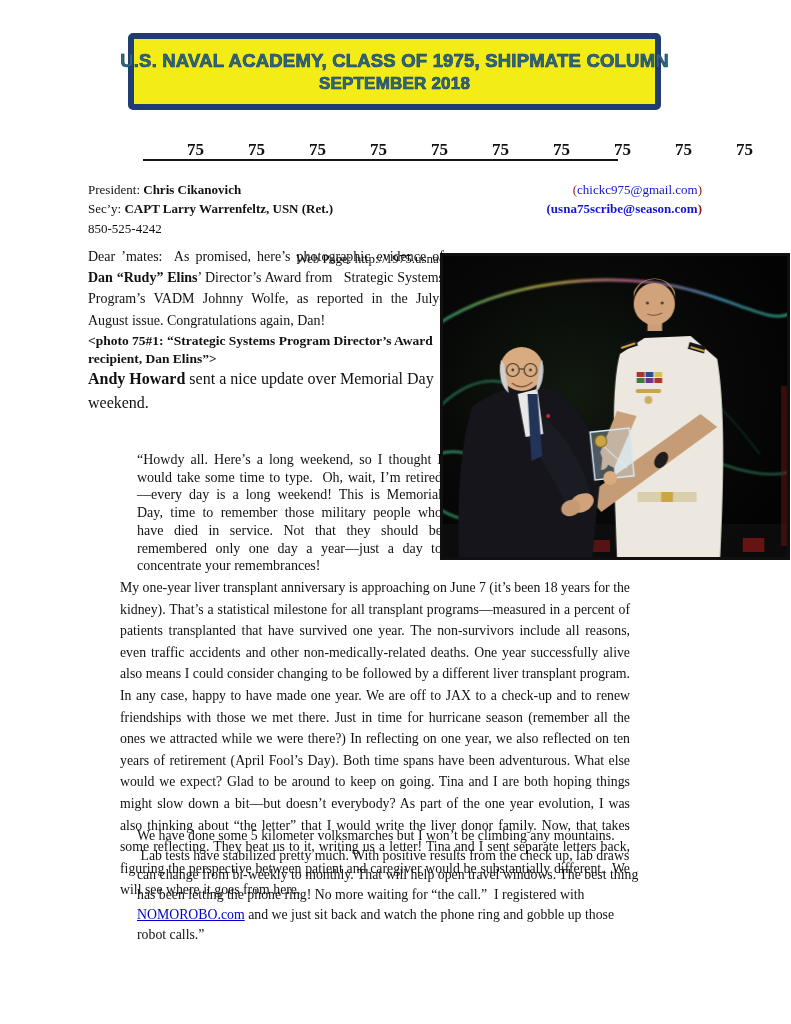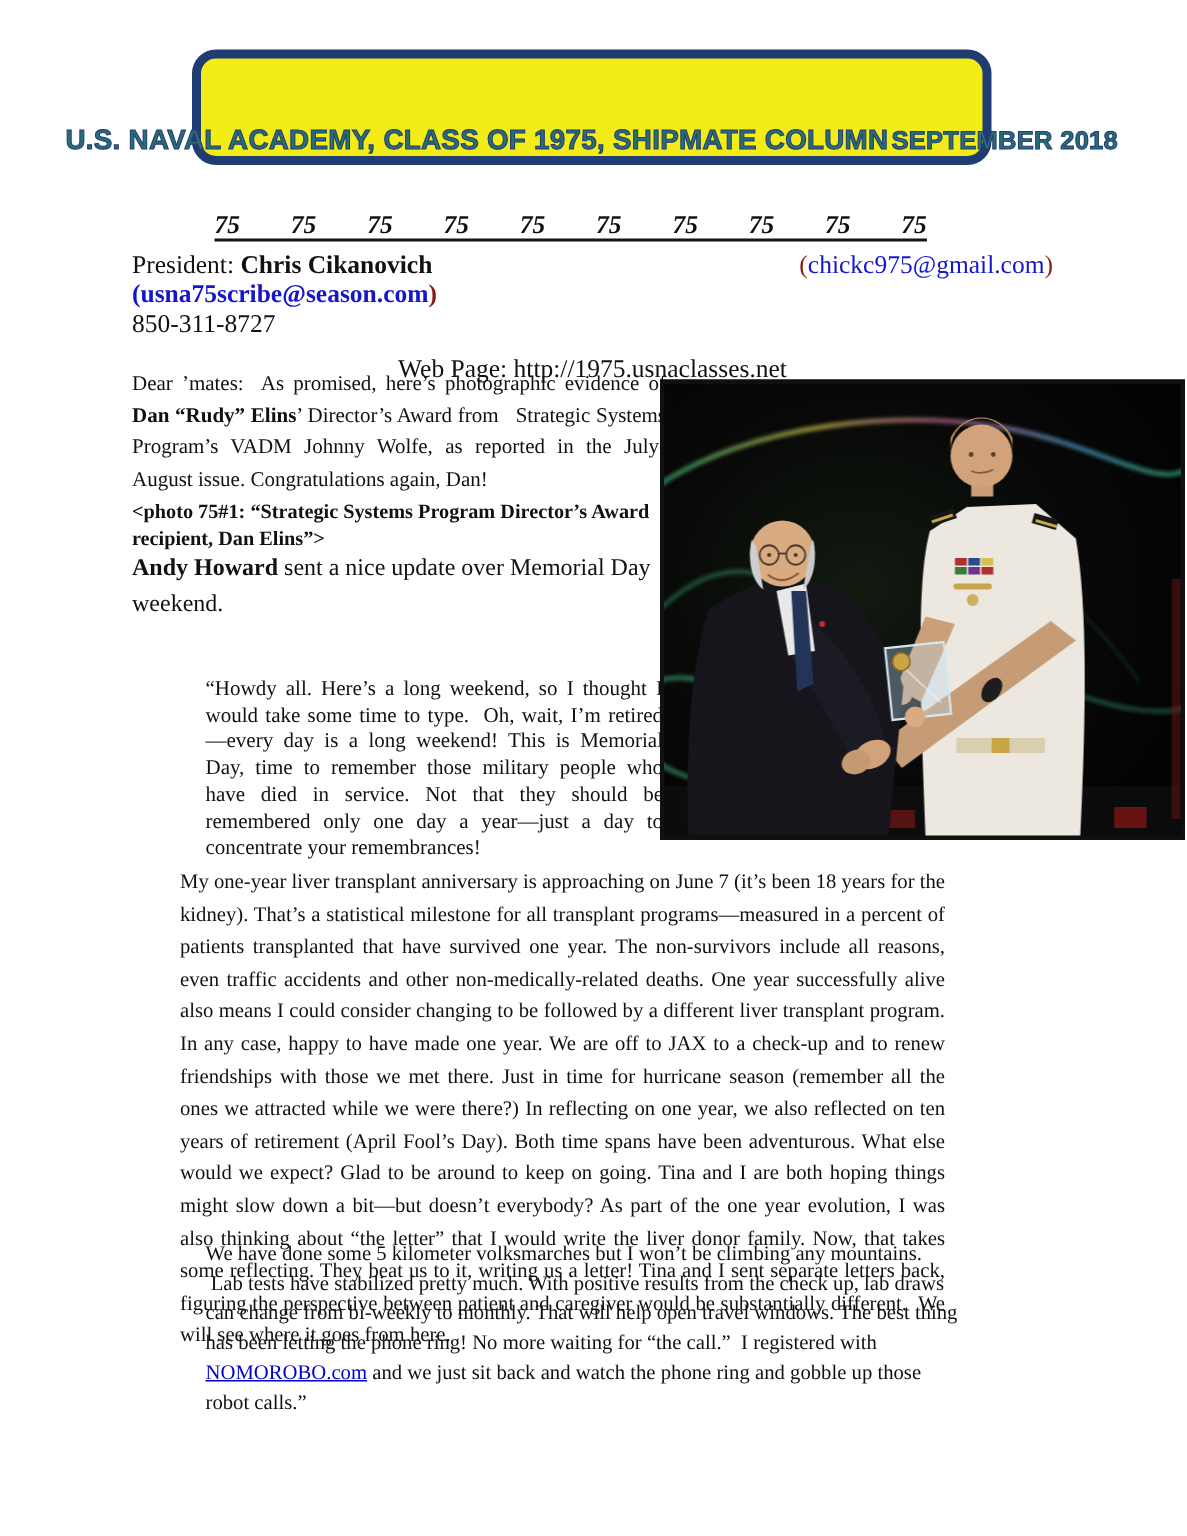--- a/index.html
+++ b/index.html
@@ -9,46 +9,46 @@
     background:#ffffff;
     font-family:"Liberation Serif","DejaVu Serif",serif;
     color:#111;
     overflow:hidden;
   }
   
   .banner{
     position:absolute;left:128px;top:33px;width:521px;height:65px;
     background:#f3ec17;
     border:6px solid #1f3d73;
-    border-radius:16px;
-    display:flex;align-items:flex-end;justify-content:center;
+    border-radius:5px;
+    display:flex;flex-direction:column;align-items:center;justify-content:center;
     gap:2px;
   }
   .banner .bl{
     font-family:"Liberation Sans","DejaVu Sans",sans-serif;
     font-weight:700;
     color:#2a6e74;
     -webkit-text-stroke:0.7px #1f3d73;
     letter-spacing:0.2px;
     white-space:nowrap;
   }
   .banner .l1{font-size:18.5px;}
   .banner .l2{font-size:17px;}
   
   .seventyfives{
     position:absolute;left:143px;top:136px;width:475px;height:23px;
     border-bottom:2px solid #151515;
     display:flex;justify-content:space-between;align-items:flex-end;
   }
   .seventyfives span{
     font-family:"Liberation Serif",serif;
-    font-style:italic;font-weight:700;font-size:17px;line-height:19px;
-  }
-  
-  .contact{position:absolute;left:88px;top:167px;width:614px;font-size:17px;line-height:19.3px;}
+    font-weight:700;font-size:17px;line-height:19px;margin-left:44px;
+  }
+  
+  .contact{position:absolute;left:88px;top:180px;width:614px;font-size:13px;line-height:19.3px;}
   .crow{display:flex;justify-content:space-between;white-space:pre-wrap;}
   .cleft b{font-weight:700;}
   .email-red{color:#8b1a1a;}
   .email-blue{color:#1515cc;}
   .email-bold{font-weight:700;}
   .cweb{text-align:center;margin-top:11px;}
   
   .para{position:absolute;white-space:pre-wrap;}
   .p-dear{left:88px;top:246px;width:356px;font-size:14px;line-height:21.2px;text-align:justify;}
   .p-caption{left:88px;top:332px;width:356px;font-size:13.5px;line-height:17.6px;font-weight:700;}
@@ -87,24 +87,25 @@
     <span>75</span>
     <span>75</span>
   </div>
 
   <div class="contact">
     <div class="crow">
       <span class="cleft"><span>President: </span><b>Chris Cikanovich</b></span>
       <span class="cright"><span class="email-red">(</span><a class="email-blue">chickc975@gmail.com</a><span class="email-red">)</span></span>
     </div>
     <div class="crow">
+      <span class="cleft"><span>Sec’y: </span><b>CAPT Larry Warrenfeltz, USN (Ret.)</b></span>
       <span class="cright email-bold"><span class="email-blue">(</span><a class="email-blue">usna75scribe@season.com</a><span class="email-red">)</span></span>
     </div>
     <div class="crow">
-      <span class="cright">850-311-8727</span>
+      <span class="cright">850-525-4242</span>
     </div>
     <div class="cweb">Web Page: http://1975.usnaclasses.net</div>
   </div>
 
   <div class="para p-dear"><span>Dear ’mates:&nbsp; As promised, here’s photographic evidence of </span><b>Dan “Rudy” Elins</b><span>’ Director’s Award from &nbsp; Strategic Systems Program’s VADM Johnny Wolfe, as reported in the July-August issue. Congratulations again, Dan!</span></div>
 
   <div class="para p-caption">&lt;photo 75#1: “Strategic Systems Program Director’s Award recipient, Dan Elins”&gt;</div>
 
   <div class="para p-andy"><b>Andy Howard</b><span> sent a nice update over Memorial Day weekend.</span></div>
 

